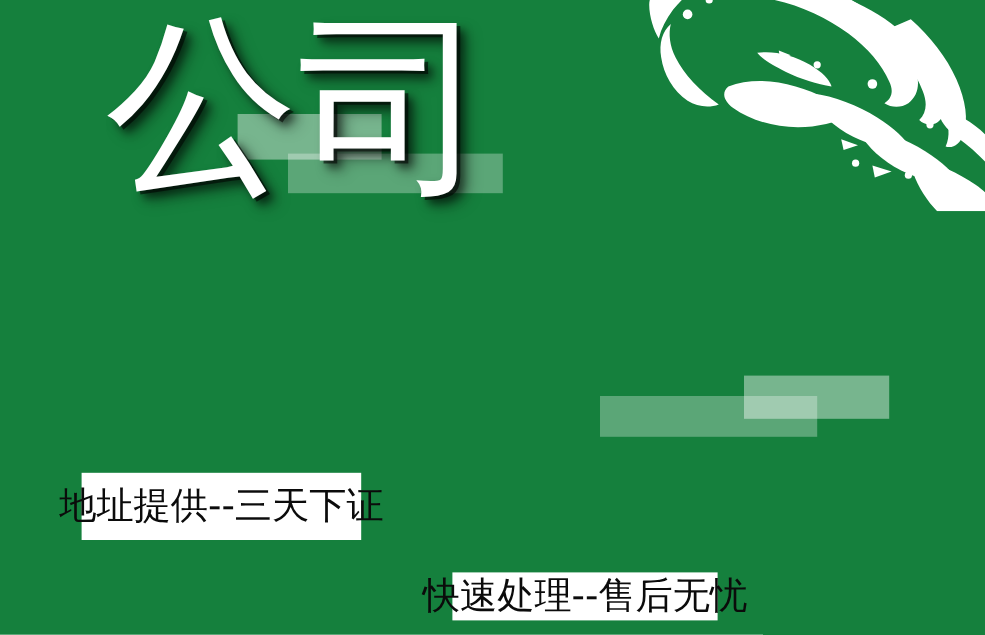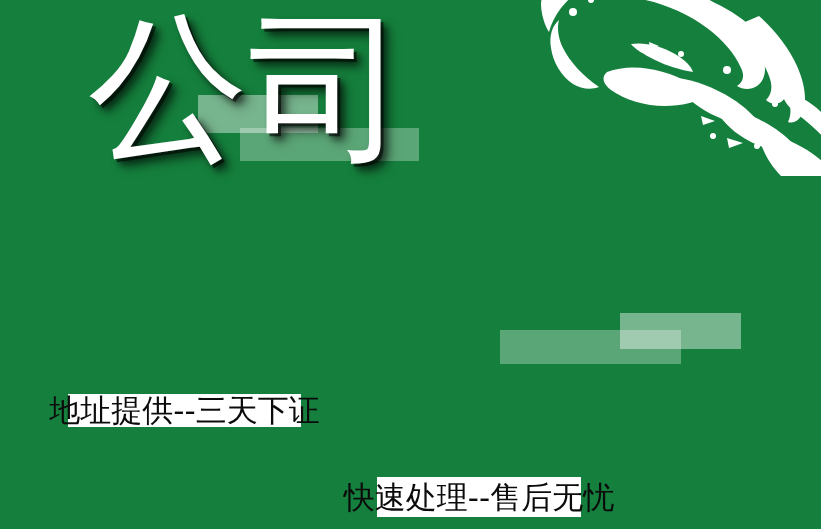--- a/index.html
+++ b/index.html
@@ -79,28 +79,28 @@
     align-items: center;
     justify-content: center;
     white-space: nowrap;
     box-sizing: border-box;
   }
 
   #caption-address {
     left: 68px;
     top: 394px;
     width: 233px;
-    height: 33px;
+    height: 56px;
     padding: 0 9px;
   }
 
   #caption-service {
     left: 377px;
     top: 477px;
-    width: 204px;
+    width: 221px;
     height: 40px;
     padding: 0 9px;
   }
 </style>
 </head>
 <body>
 
 <div id="poster">
 
   <svg id="swirl" viewBox="0 0 300 190" aria-hidden="true">

